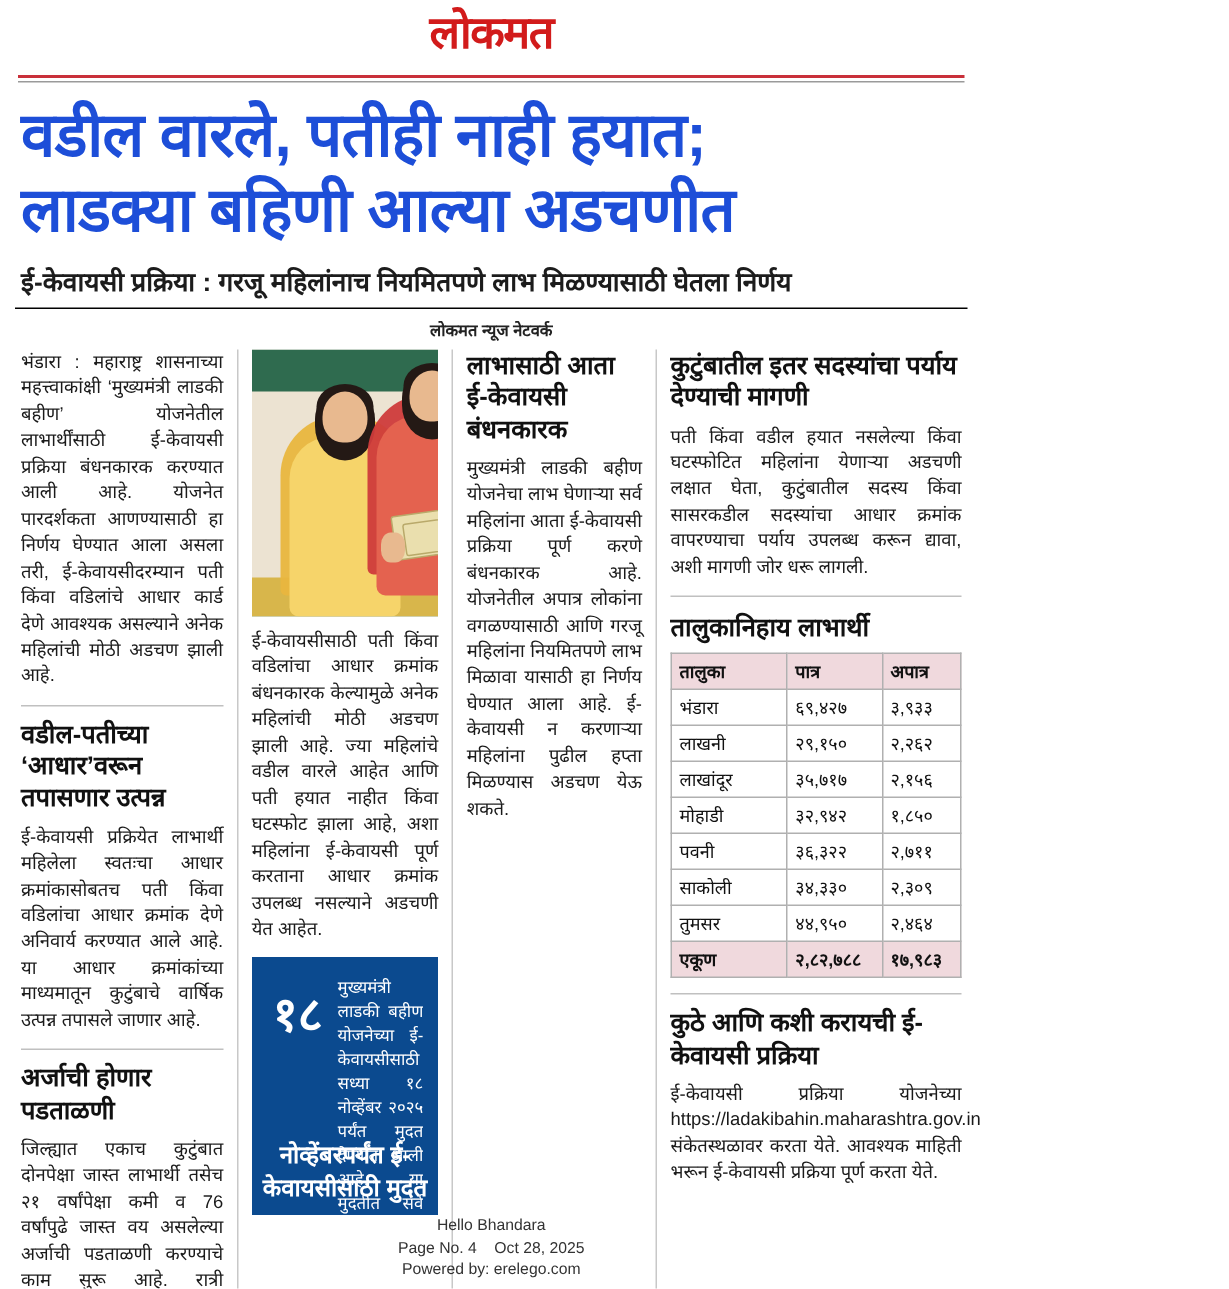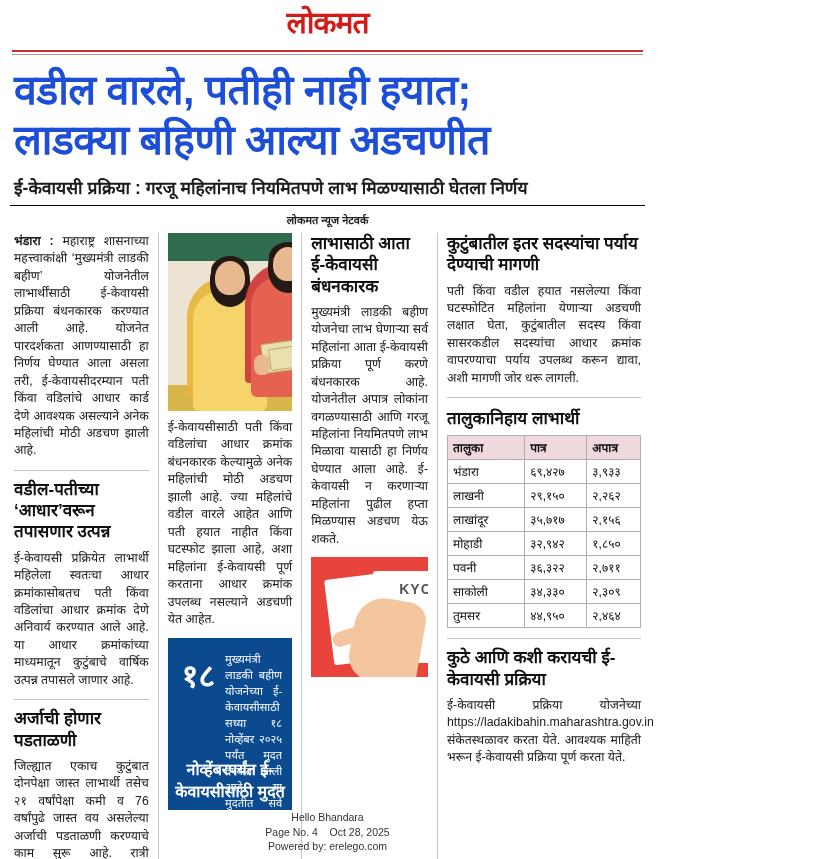--- a/index.html
+++ b/index.html
@@ -88,21 +88,21 @@
   .col-4 { width: 205px; padding-right: 2px; }
 
   p.body {
     margin: 0 0 9px 0;
     font-size: 12.3px;
     line-height: 1.42;
     text-align: justify;
     color: #1a1a1a;
   }
   p.body .lead {
-    font-weight: bold;
+    font-weight: normal;
     margin-top: 33px;
   }
   h2.sub {
     font-size: 17px;
     font-weight: bold;
     line-height: 1.25;
     margin: 10px 0 7px 0;
     color: #111;
     border-top: 1px solid #c0c0c0;
     padding-top: 8px;
@@ -361,29 +361,20 @@
         <div class="bignum">१८</div>
         <div class="bbtext">मुख्यमंत्री लाडकी बहीण योजनेच्या ई-केवायसीसाठी सध्या १८ नोव्हेंबर २०२५ पर्यंत मुदत देण्यात आली आहे. या मुदतीत सर्व पात्र महिलांनी ई-केवायसी प्रक्रिया पूर्ण करणे आवश्यक आहे.</div>
         <div class="bbcaption">नोव्हेंबरपर्यंत ई-केवायसीसाठी मुदत</div>
       </div>
     </div>
 
     <div class="col col-3">
       <h2 class="sub first">लाभासाठी आता ई-केवायसी बंधनकारक</h2>
       <p class="body">मुख्यमंत्री लाडकी बहीण योजनेचा लाभ घेणाऱ्या सर्व महिलांना आता ई-केवायसी प्रक्रिया पूर्ण करणे बंधनकारक आहे. योजनेतील अपात्र लोकांना वगळण्यासाठी आणि गरजू महिलांना नियमितपणे लाभ मिळावा यासाठी हा निर्णय घेण्यात आला आहे. ई-केवायसी न करणाऱ्या महिलांना पुढील हप्ता मिळण्यास अडचण येऊ शकते.</p>
 
-      <div class="kyc">
-        <div class="card card1"></div>
-        <div class="card card2"></div>
-        <div class="kyclabel">KYC</div>
-        <div class="face"></div>
-        <div class="facebody"></div>
-        <div class="hand-big"></div>
-        <div class="finger"></div>
-      </div>
     </div>
 
     <div class="col col-4">
       <h2 class="sub first">कुटुंबातील इतर सदस्यांचा पर्याय देण्याची मागणी</h2>
       <p class="body">पती किंवा वडील हयात नसलेल्या किंवा घटस्फोटित महिलांना येणाऱ्या अडचणी लक्षात घेता, कुटुंबातील सदस्य किंवा सासरकडील सदस्यांचा आधार क्रमांक वापरण्याचा पर्याय उपलब्ध करून द्यावा, अशी मागणी जोर धरू लागली.</p>
 
       <h2 class="tabletitle">तालुकानिहाय लाभार्थी</h2>
       <table class="benef">
         <thead>
           <tr>
@@ -420,20 +411,25 @@
           </tr>
           <tr>
             <td>साकोली</td>
             <td class="num">३४,३३०</td>
             <td class="num">२,३०९</td>
           </tr>
           <tr>
             <td>तुमसर</td>
             <td class="num">४४,९५०</td>
             <td class="num">२,४६४</td>
+          </tr>
+          <tr class="total">
+            <td>एकूण</td>
+            <td class="num">२,८२,७८८</td>
+            <td class="num">१७,९८३</td>
           </tr>
         </tbody>
       </table>
 
       <h2 class="sub">कुठे आणि कशी करायची ई-केवायसी प्रक्रिया</h2>
       <p class="body">ई-केवायसी प्रक्रिया योजनेच्या https://ladakibahin.maharashtra.gov.in संकेतस्थळावर करता येते. आवश्यक माहिती भरून ई-केवायसी प्रक्रिया पूर्ण करता येते.</p>
     </div>
   </div>
 
   <div class="footer">

